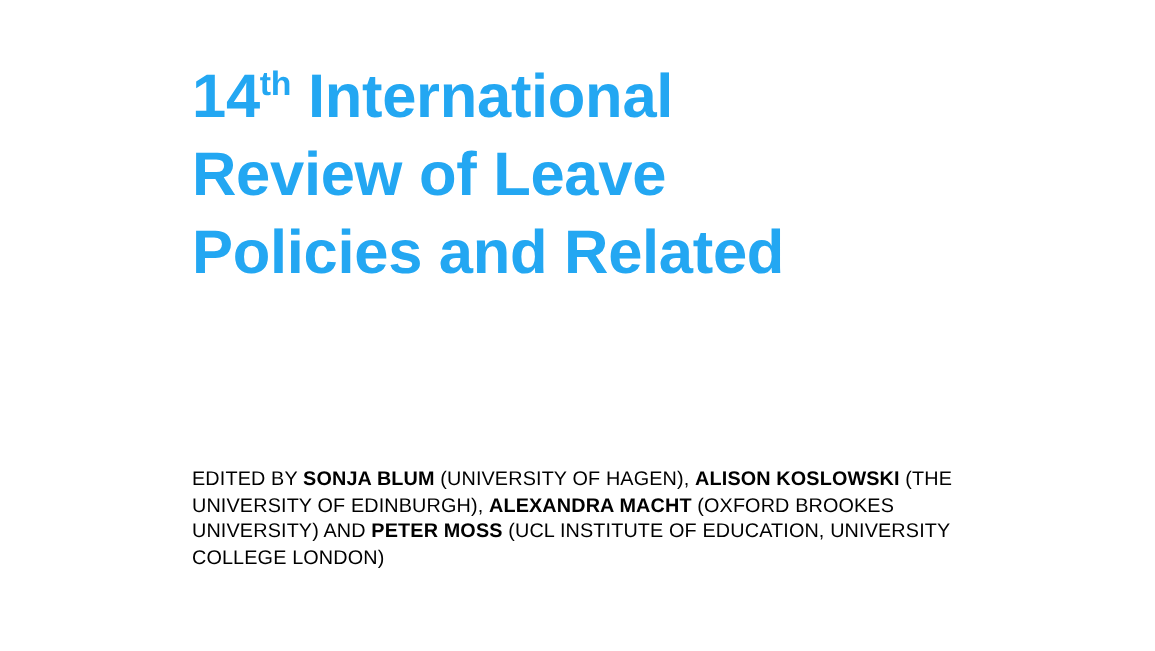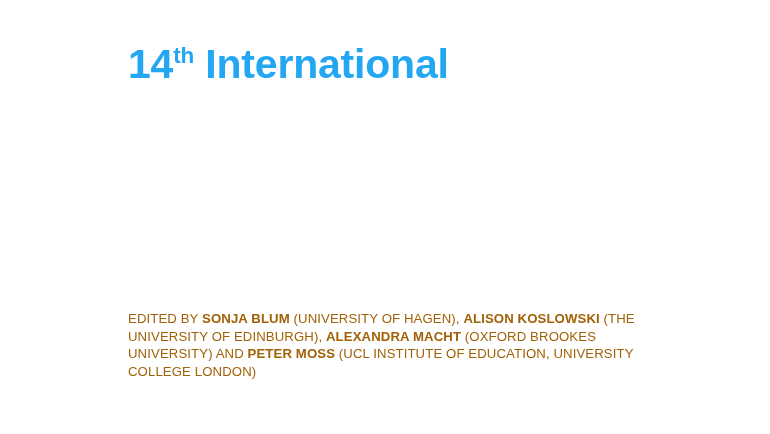--- a/index.html
+++ b/index.html
@@ -35,36 +35,38 @@
   }
   .title-line {
     display: block;
     white-space: nowrap;
   }
   .credits {
     position: absolute;
     left: 128px;
     top: 297px;
     width: 530px;
-    color: #a16207;
+    color: #000000;
     font-size: 13.2px;
     line-height: 17.5px;
     letter-spacing: 0.1px;
     font-family: "Liberation Sans", sans-serif;
   }
   .credits .bold {
     font-weight: bold;
   }
 </style>
 </head>
 <body>
 
 <div class="page">
 
   <h1 class="doc-title" style="position:absolute;left:128px;top:38px;width:600px;">
     <span class="title-line"><span>14</span><sup>th</sup><span> International</span></span>
+    <span class="title-line">Review of Leave</span>
+    <span class="title-line">Policies and Related</span>
   </h1>
 
   <p class="credits">
     <span>EDITED BY </span><span class="bold">SONJA BLUM</span><span> (UNIVERSITY OF HAGEN), </span><span class="bold">ALISON KOSLOWSKI</span><span> (THE UNIVERSITY OF EDINBURGH), </span><span class="bold">ALEXANDRA MACHT</span><span> (OXFORD BROOKES UNIVERSITY) AND </span><span class="bold">PETER MOSS</span><span> (UCL INSTITUTE OF EDUCATION, UNIVERSITY COLLEGE LONDON)</span>
   </p>
 
 </div>
 
 </body></html>

